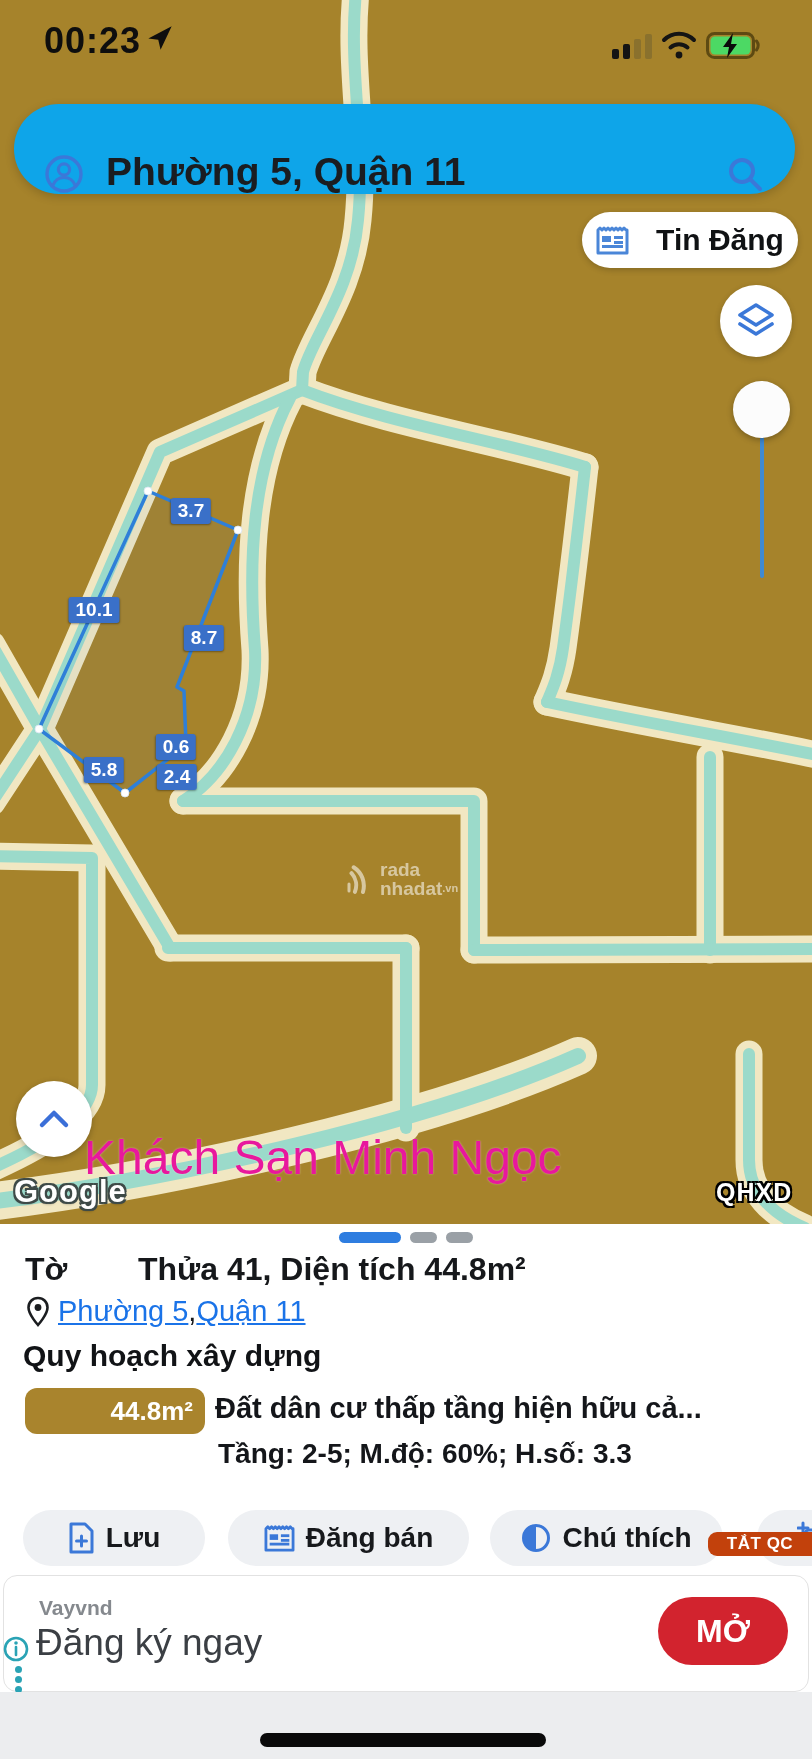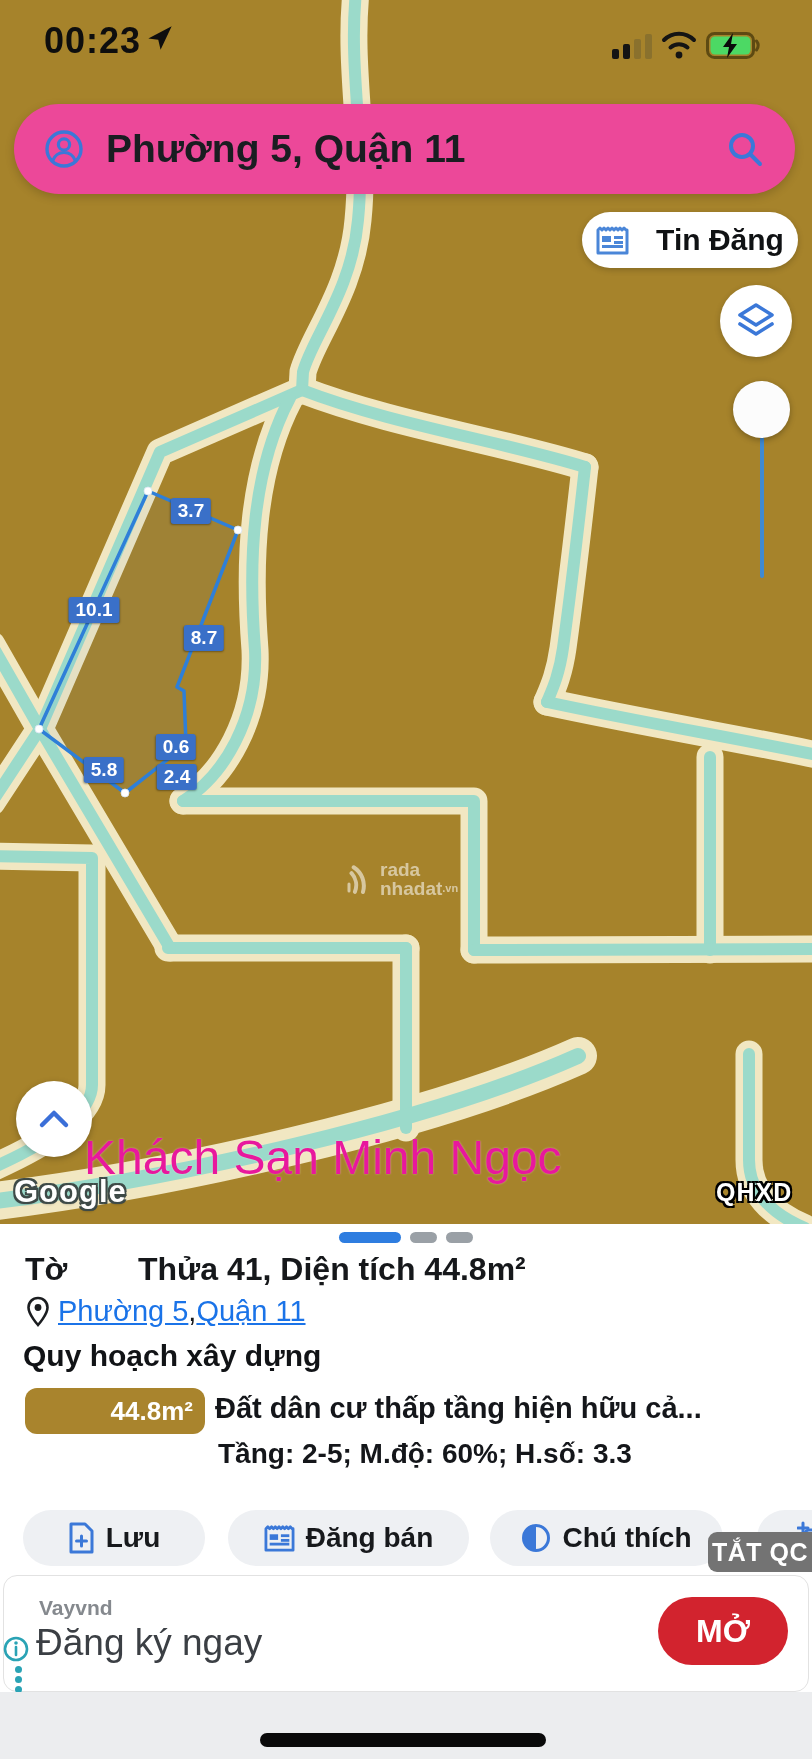--- a/index.html
+++ b/index.html
@@ -5,22 +5,22 @@
   html,body{margin:0;padding:0;background:#444;}
   *{box-sizing:border-box;font-family:"Liberation Sans","DejaVu Sans",sans-serif;}
   #screen{position:relative;width:812px;height:1759px;background:#fff;overflow:hidden;margin:0 auto;}
   .abs{position:absolute;}
 
   
   .time{left:44px;top:20px;font-size:36px;font-weight:bold;color:#0e0e0e;letter-spacing:1px;}
   .navarrow{left:146px;top:24px;}
 
   
-  .searchbar{left:14px;top:104px;width:781px;height:90px;background:#ec4899;border-radius:45px;
-    box-shadow:0 3px 10px rgba(0,0,0,.18);display:flex;align-items:center;}
+  .searchbar{left:14px;top:104px;width:781px;height:90px;background:#0ea5e9;border-radius:45px;
+    box-shadow:0 3px 10px rgba(0,0,0,.18);display:flex;align-items:flex-end;}
   .searchbar .person{margin-left:30px;}
   .searchbar .query{margin-left:22px;font-size:39px;font-weight:bold;color:#1a1d21;flex:1;}
   .searchbar .mag{margin-right:30px;}
 
   
   .tindang{left:582px;top:212px;width:216px;height:56px;background:#fff;border-radius:28px;
     box-shadow:0 2px 6px rgba(0,0,0,.2);display:flex;align-items:center;justify-content:center;gap:27px;}
   .tindang span{font-size:30px;font-weight:bold;color:#101214;}
   .layersbtn{left:720px;top:285px;width:72px;height:72px;border-radius:50%;background:#fff;
     box-shadow:0 2px 6px rgba(0,0,0,.2);display:flex;align-items:center;justify-content:center;}
@@ -60,22 +60,22 @@
   .zbadge{left:25px;top:1388px;width:180px;height:46px;border-radius:12px;background:#a9842d;
     display:flex;align-items:center;justify-content:flex-end;padding-right:12px;
     color:#fff;font-size:26px;font-weight:bold;}
   .zname{left:215px;top:1392px;width:580px;font-size:29px;font-weight:bold;color:#14161a;white-space:nowrap;}
   .zdetail{left:218px;top:1438px;font-size:28px;font-weight:bold;color:#14161a;white-space:nowrap;}
   .btnrow .pill{position:absolute;top:1510px;height:56px;background:#eef0f3;border-radius:29px;
     display:flex;align-items:center;justify-content:center;gap:11px;}
   .pill span{font-size:28px;font-weight:bold;color:#17191c;}
 
   
-  .tatqc{left:708px;top:1532px;width:104px;height:40px;background:#737373;border-radius:9px 0 0 9px;
-    display:flex;align-items:center;justify-content:center;color:#fff;font-size:25px;font-weight:bold;letter-spacing:.5px;}
+  .tatqc{left:708px;top:1532px;width:104px;height:24px;background:#c2410c;border-radius:9px 0 0 9px;
+    display:flex;align-items:center;justify-content:center;color:#fff;font-size:17px;font-weight:bold;letter-spacing:.5px;}
   .adcard{left:3px;top:1575px;width:806px;height:117px;background:#fff;border:1px solid #e2e2e2;border-radius:14px;}
   .advertiser{left:39px;top:1596px;font-size:21px;color:#85898e;font-weight:bold;}
   .headline{left:36px;top:1622px;font-size:37px;color:#3b3f44;}
   .adinfo{left:3px;top:1636px;}
   .addots{left:14px;top:1666px;width:8px;display:flex;flex-direction:column;gap:3px;align-items:center;}
   .addots i{width:7px;height:7px;border-radius:50%;background:#2aa3b5;}
   .ctabtn{left:658px;top:1597px;width:130px;height:68px;background:#d2232e;border-radius:34px;
     display:flex;align-items:center;justify-content:center;color:#fff;font-size:32px;font-weight:bold;}
   .graystrip{left:0;top:1692px;width:812px;height:67px;background:#ecedef;}
   .homebar{left:260px;top:1733px;width:286px;height:14px;border-radius:7px;background:#0a0a0a;}

